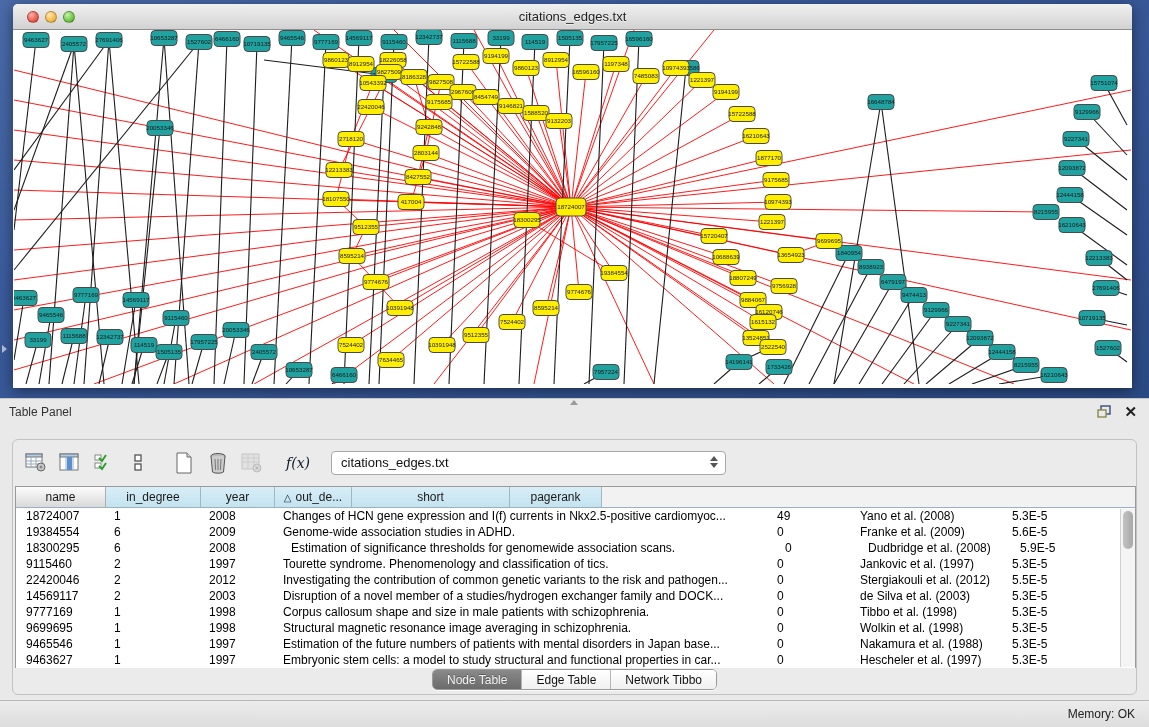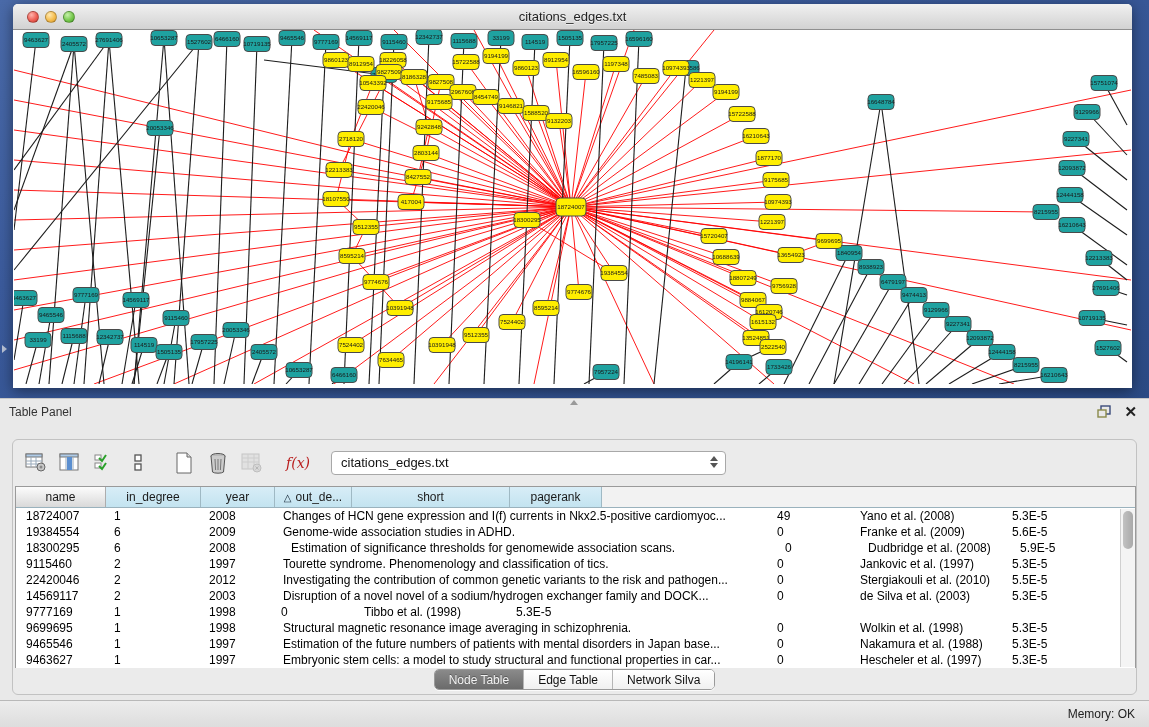--- a/index.html
+++ b/index.html
@@ -45,21 +45,21 @@
   .float-icon svg, .close-icon { display:block; }
   .close-icon { font-size:15px; font-weight:bold; color:#222; line-height:15px; cursor:default; }
 
   .table-container { position:absolute; left:12px; top:40px; width:1125px; height:256px;
     background:#ebebeb; border:1px solid #c2c2c2; border-radius:6px; }
 
   .toolbar { position:absolute; left:10px; top:6px; height:34px; display:flex; align-items:center; }
   .tb-icon { width:26px; height:26px; display:flex; align-items:center; justify-content:center; }
   .tb-icon + .tb-icon { margin-left:8px; }
   .gap-lg { margin-left:20px !important; }
-  .fx { font-family:"DejaVu Serif", serif; font-style:italic; font-size:14px; color:#b91c1c; }
+  .fx { font-family:"DejaVu Serif", serif; font-style:italic; font-size:14px; color:#0f172a; }
   .dropdown { margin-left:20px; width:395px; height:24px; background:#fff;
     border:1px solid #a8a8a8; border-radius:4px; position:relative;
     font-size:13px; color:#111; line-height:22px; padding-left:9px; }
   .dd-arrows { position:absolute; right:6px; top:4px; width:9px; }
   .dd-arrows div { width:0; height:0; border-left:4px solid transparent; border-right:4px solid transparent; }
   .dd-up { border-bottom:5px solid #555; margin-bottom:2px; }
   .dd-dn { border-top:5px solid #555; }
 
   .tableview { position:absolute; left:2px; top:46px; width:1121px; height:182px;
     background:#fff; border:1px solid #9a9a9a; }
@@ -942,36 +942,37 @@
             <div class="td" style="width: 77px; padding-left: 6px;">0</div>
             <div class="td" style="width: 158px; padding-left: 12px;">Jankovic et al. (1997)</div>
             <div class="td" style="width: 92px; padding-left: 6px;">5.3E-5</div>
           </div>
           <div class="tr">
             <div class="td" style="width: 90px; padding-left: 10px;">22420046</div>
             <div class="td" style="width: 95px; padding-left: 8px;">2</div>
             <div class="td" style="width: 74px; padding-left: 8px;">2012</div>
             <div class="td" style="width: 496px; padding-left: 8px;">Investigating the contribution of common genetic variants to the risk and pathogen...</div>
             <div class="td" style="width: 77px; padding-left: 6px;">0</div>
-            <div class="td" style="width: 158px; padding-left: 12px;">Stergiakouli et al. (2010)</div>
+            <div class="td" style="width: 158px; padding-left: 12px;">Stergiakouli et al. (2012)</div>
             <div class="td" style="width: 92px; padding-left: 6px;">5.5E-5</div>
           </div>
           <div class="tr">
             <div class="td" style="width: 90px; padding-left: 10px;">14569117</div>
             <div class="td" style="width: 95px; padding-left: 8px;">2</div>
             <div class="td" style="width: 74px; padding-left: 8px;">2003</div>
-            <div class="td" style="width: 496px; padding-left: 8px;">Disruption of a novel novel of a sodium/hydrogen exchanger family and DOCK...</div>
+            <div class="td" style="width: 496px; padding-left: 8px;">Disruption of a novel member of a studies/hydrogen exchanger family and DOCK...</div>
             <div class="td" style="width: 77px; padding-left: 6px;">0</div>
             <div class="td" style="width: 158px; padding-left: 12px;">de Silva et al. (2003)</div>
             <div class="td" style="width: 92px; padding-left: 6px;">5.3E-5</div>
           </div>
           <div class="tr">
             <div class="td" style="width: 90px; padding-left: 10px;">9777169</div>
             <div class="td" style="width: 95px; padding-left: 8px;">1</div>
             <div class="td" style="width: 74px; padding-left: 8px;">1998</div>
+            <div class="td" style="width: 496px; padding-left: 8px;">Corpus callosum shape and size in male patients with schizophrenia.</div>
             <div class="td" style="width: 77px; padding-left: 6px;">0</div>
             <div class="td" style="width: 158px; padding-left: 12px;">Tibbo et al. (1998)</div>
             <div class="td" style="width: 92px; padding-left: 6px;">5.3E-5</div>
           </div>
           <div class="tr">
             <div class="td" style="width: 90px; padding-left: 10px;">9699695</div>
             <div class="td" style="width: 95px; padding-left: 8px;">1</div>
             <div class="td" style="width: 74px; padding-left: 8px;">1998</div>
             <div class="td" style="width: 496px; padding-left: 8px;">Structural magnetic resonance image averaging in schizophrenia.</div>
             <div class="td" style="width: 77px; padding-left: 6px;">0</div>
@@ -999,21 +1000,21 @@
         </div>
       <div class="vscroll">
         <div class="vthumb"></div>
       </div>
     </div>
 
     <div class="tabs-row">
       <div class="tabs" id="tabs">
           <div class="tab selected">Node Table</div>
           <div class="tab">Edge Table</div>
-          <div class="tab">Network Silva</div>
+          <div class="tab">Network Tibbo</div>
         </div>
     </div>
   </div>
 </div>
 
 <div class="status-bar">
   <div class="mem">
     <span>Memory: OK</span>
     <span class="mem-dot"></span>
   </div>

